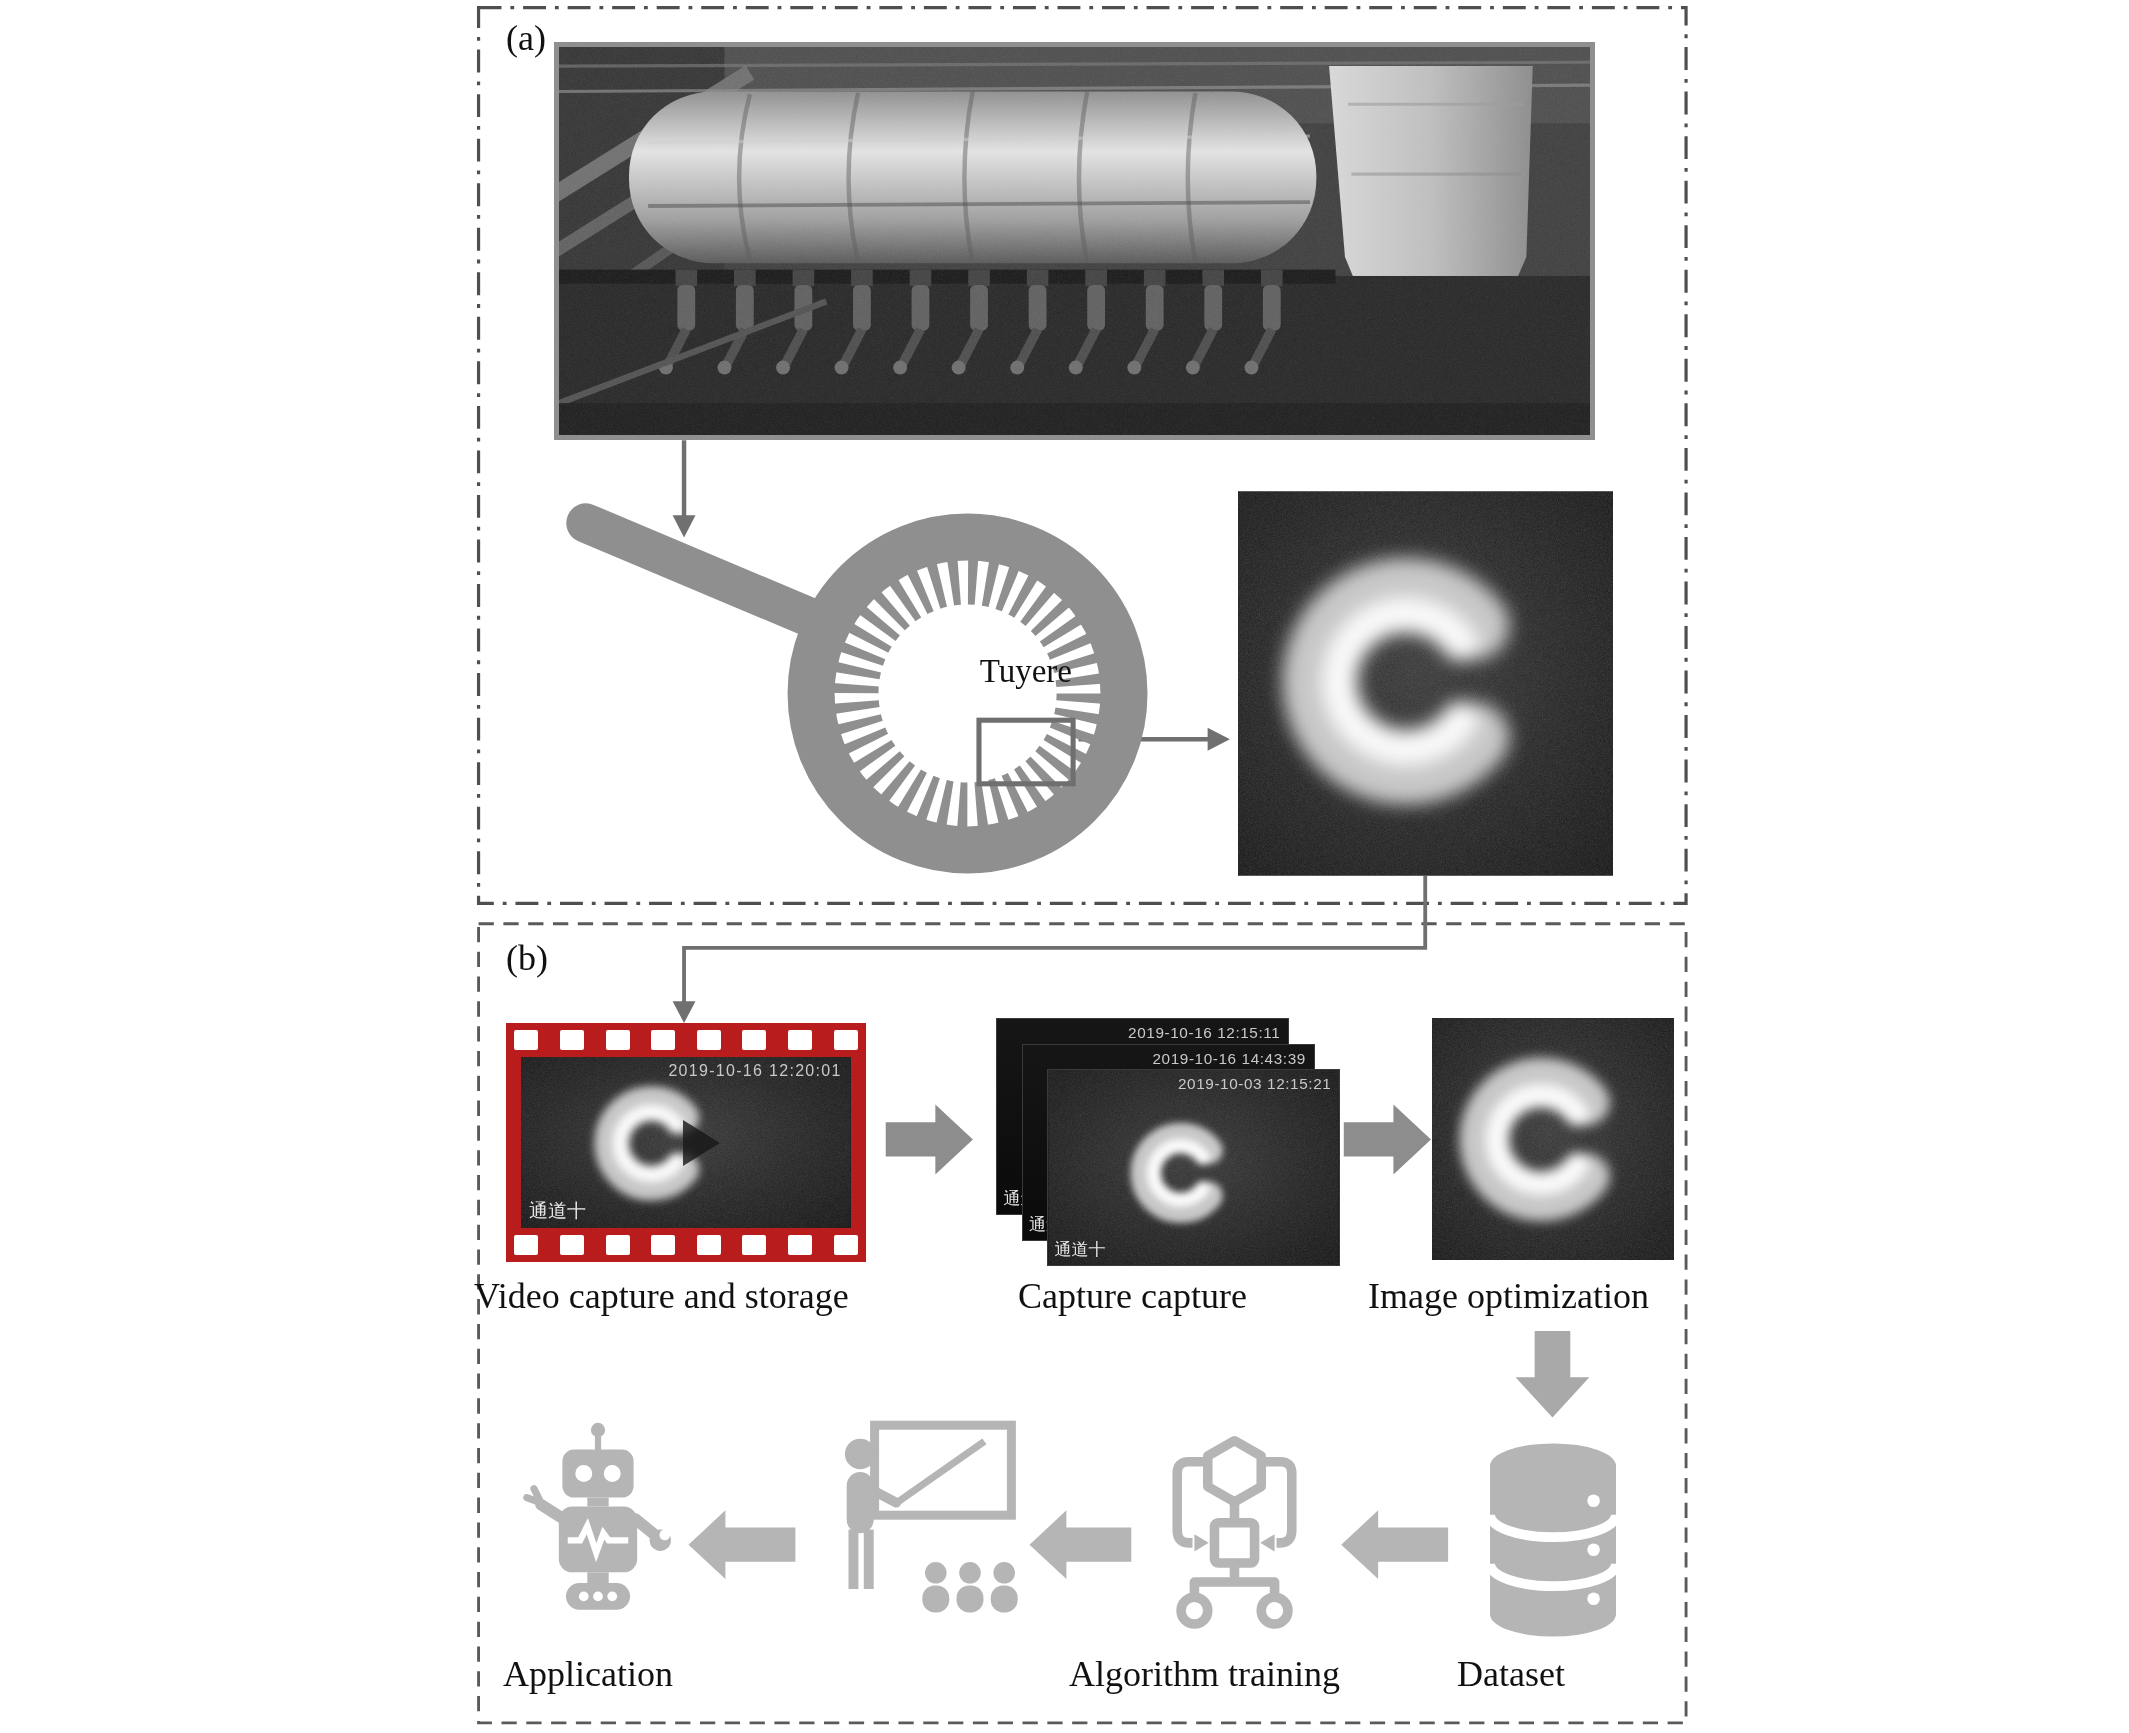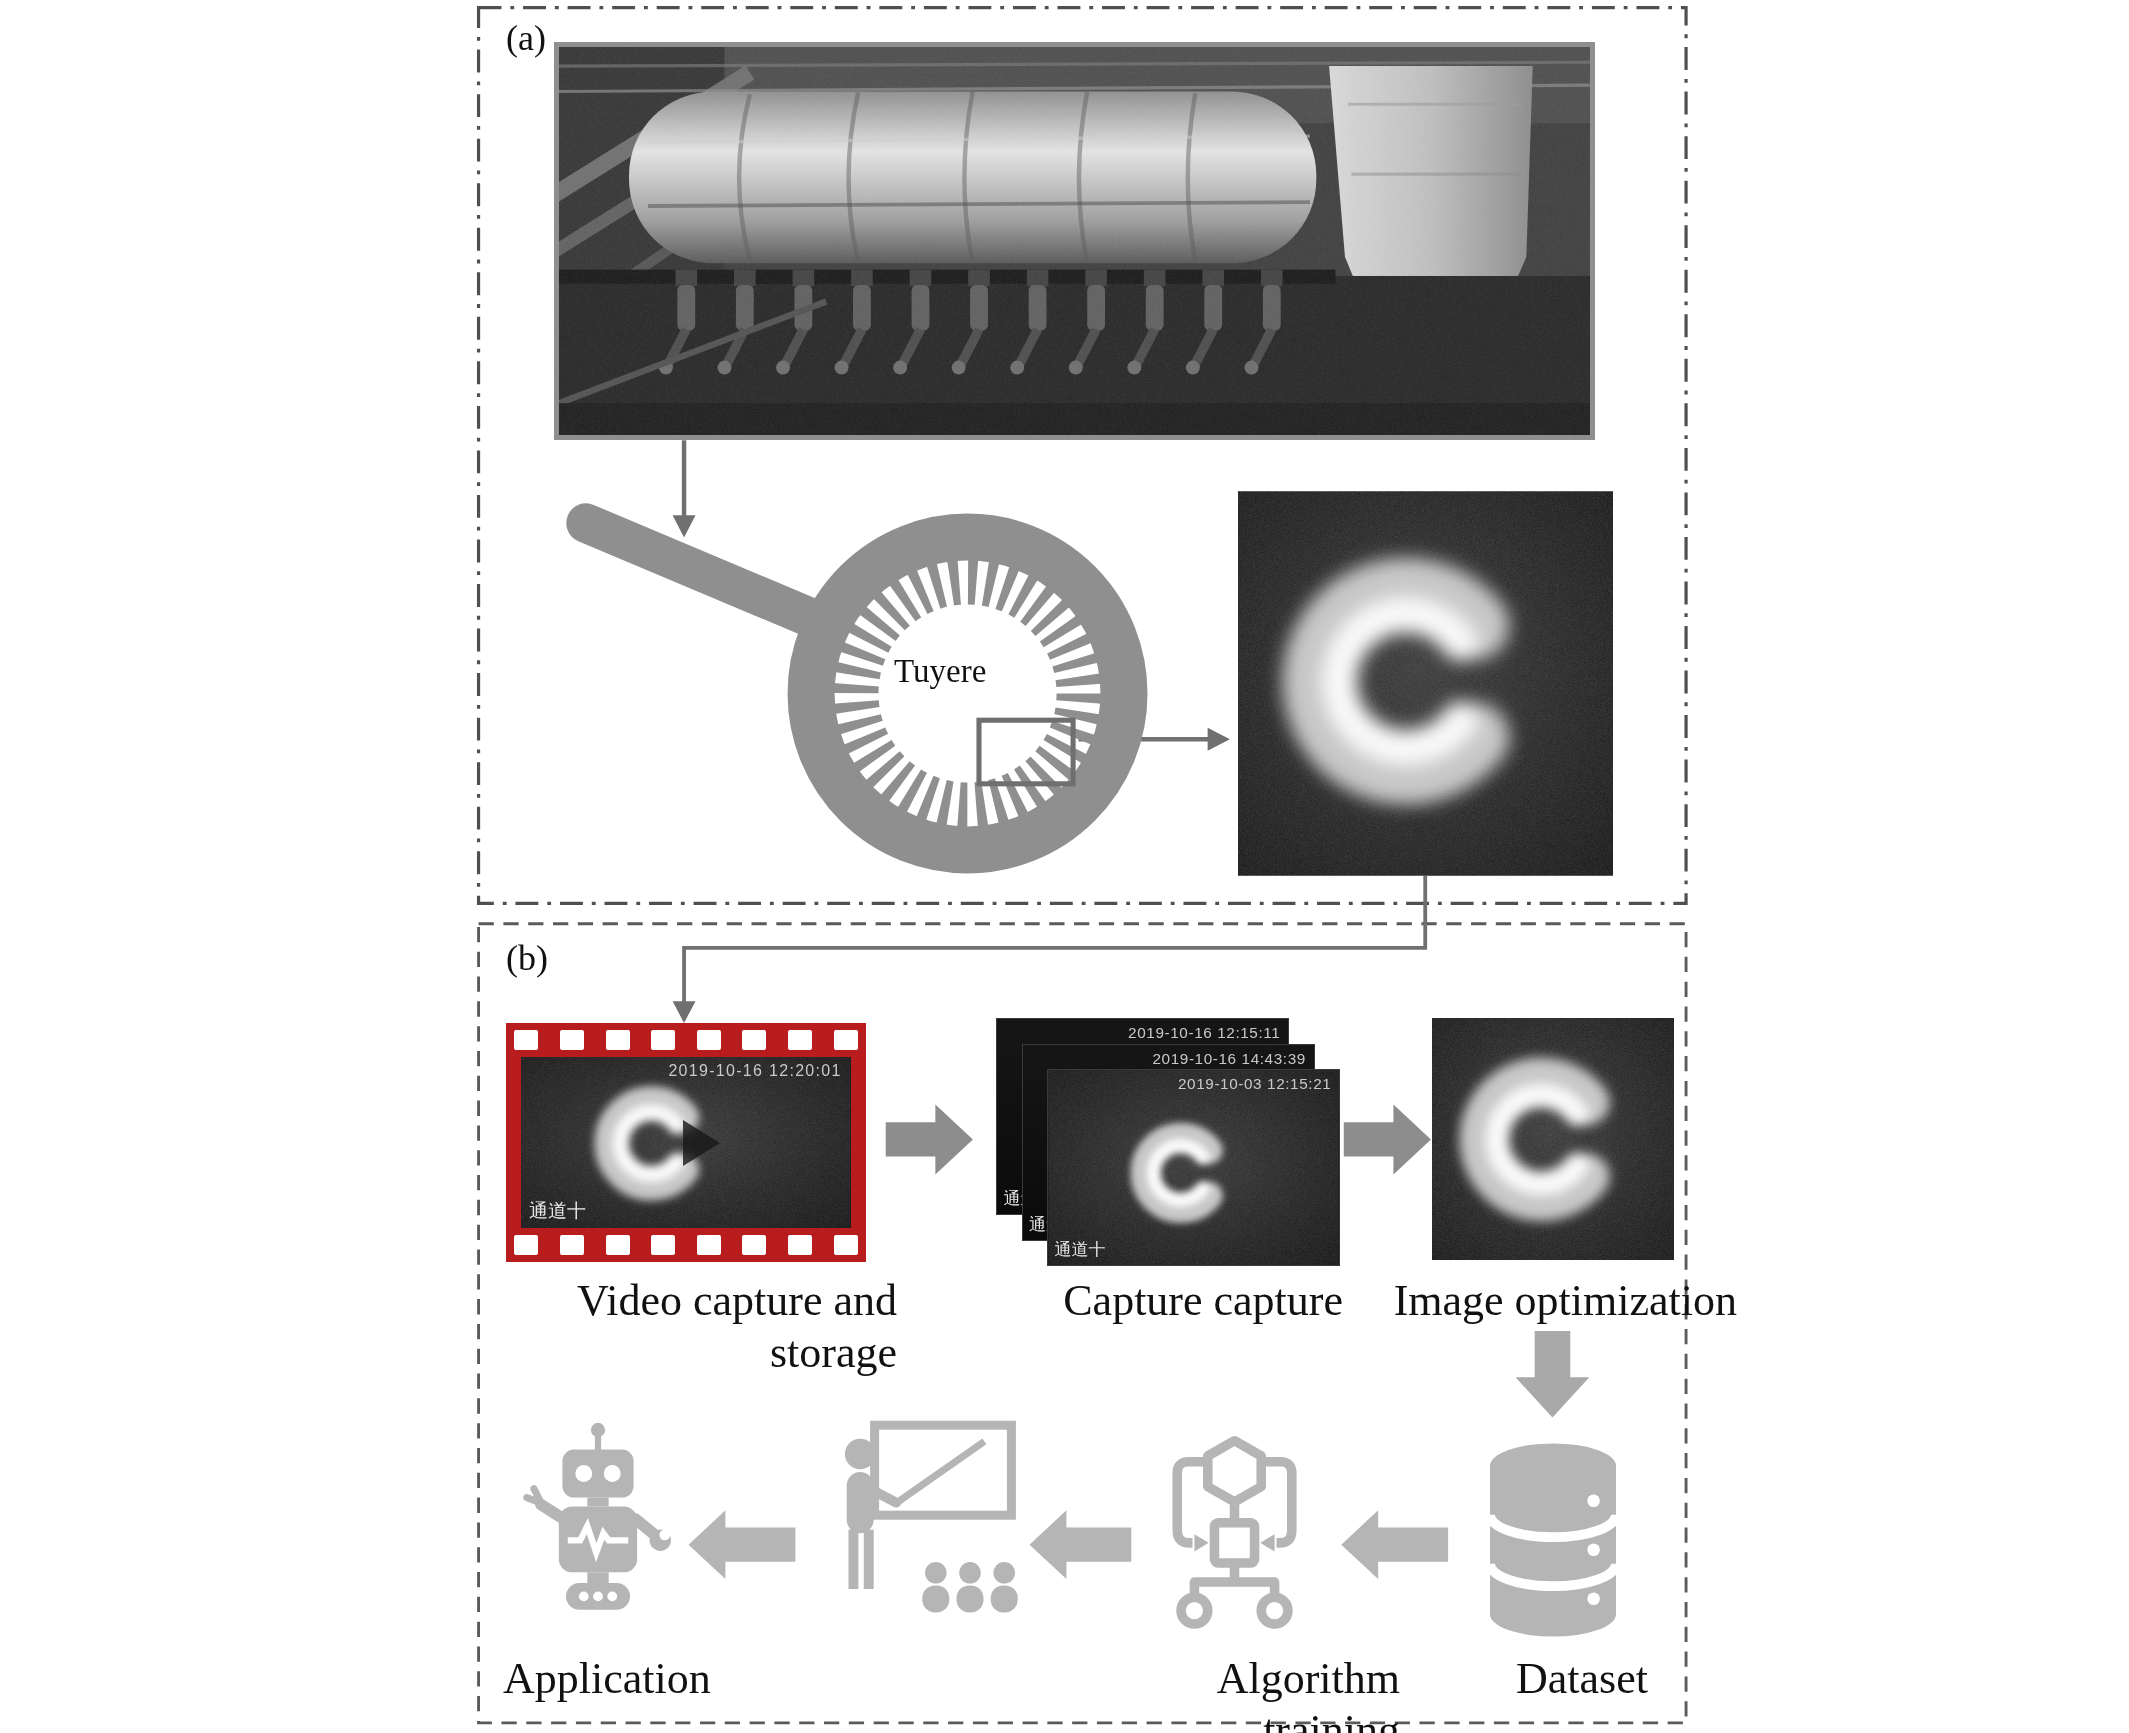--- a/index.html
+++ b/index.html
@@ -9,21 +9,21 @@
   .abs{position:absolute}
   .overlay{left:0;top:0;width:2129px;height:1733px;z-index:1}
   .plabel{font-size:36px;z-index:5}
   .la{left:506px;top:16.5px}
   .lb{left:506px;top:937px}
 
   
   .photo{left:554px;top:42px;width:1041px;height:398px;border:5.1px solid #8f8f8f;background:#333;z-index:2}
   .photo svg{display:block;width:100%;height:100%}
   .ringwrap{left:522px;top:490px;width:713px;height:407px;z-index:2}
-  .tuyere{left:894px;top:653px;width:178px;font-size:33px;text-align:left;z-index:4}
+  .tuyere{left:894px;top:653px;width:178px;font-size:33px;text-align:right;z-index:4}
   .raceA{left:1238px;top:491px;width:375px;height:385px;z-index:2}
   .raceA svg,.ringwrap svg,.preproc svg{display:block;width:100%;height:100%}
 
   
   .film{left:506px;top:1023px;width:360px;height:239px;background:#b91c1c;z-index:3}
   .holes{position:absolute;left:8.3px;right:8.3px;display:flex;justify-content:space-between}
   .holes.t{top:7px}.holes.b{bottom:7px}
   .holes span{width:24px;height:20px;background:#fff;border-radius:1.9px}
   .filmframe{position:absolute;left:15.3px;right:15.3px;top:34px;bottom:34px;background:#0b0b0b;overflow:hidden}
   .filmframe svg{display:block;width:100%;height:100%}
@@ -38,21 +38,21 @@
   .capstack{left:996px;top:1018px;width:356px;height:255px;z-index:3}
   .capframe{position:absolute;width:293px;height:197px;background:linear-gradient(#161616,#0a0a0a);border:1.3px solid #3a3a3a;overflow:hidden}
   .capframe .ts{top:5.1px;right:7.6px;font-size:15.3px;letter-spacing:0.6px}
   .capframe .chan{left:6.4px;bottom:3.8px;font-size:17px}
   .capframe svg{display:block;width:100%;height:100%}
   .cf0{left:0;top:0}.cf1{left:25.5px;top:25.5px}.cf2{left:51px;top:51px}
 
   .preproc{left:1432px;top:1018px;width:242px;height:242px;z-index:3}
 
   
-  .cap{font-size:44px;text-align:right;line-height:1.18;z-index:4}
+  .cap{font-size:36px;text-align:left;line-height:1.18;z-index:4}
   .cap-video{left:474px;top:1275px;width:423px}
   .cap-capture{left:1018px;top:1275px;width:325px}
   .cap-preproc{left:1368px;top:1275px;width:369px}
   .cap-app{left:503px;top:1653px;width:191px}
   .cap-model{left:780px;top:1633px;width:274px}
   .cap-algo{left:1069px;top:1653px;width:331px}
   .cap-db{left:1457px;top:1653px;width:191px}
 
   
   .icon{z-index:2}

